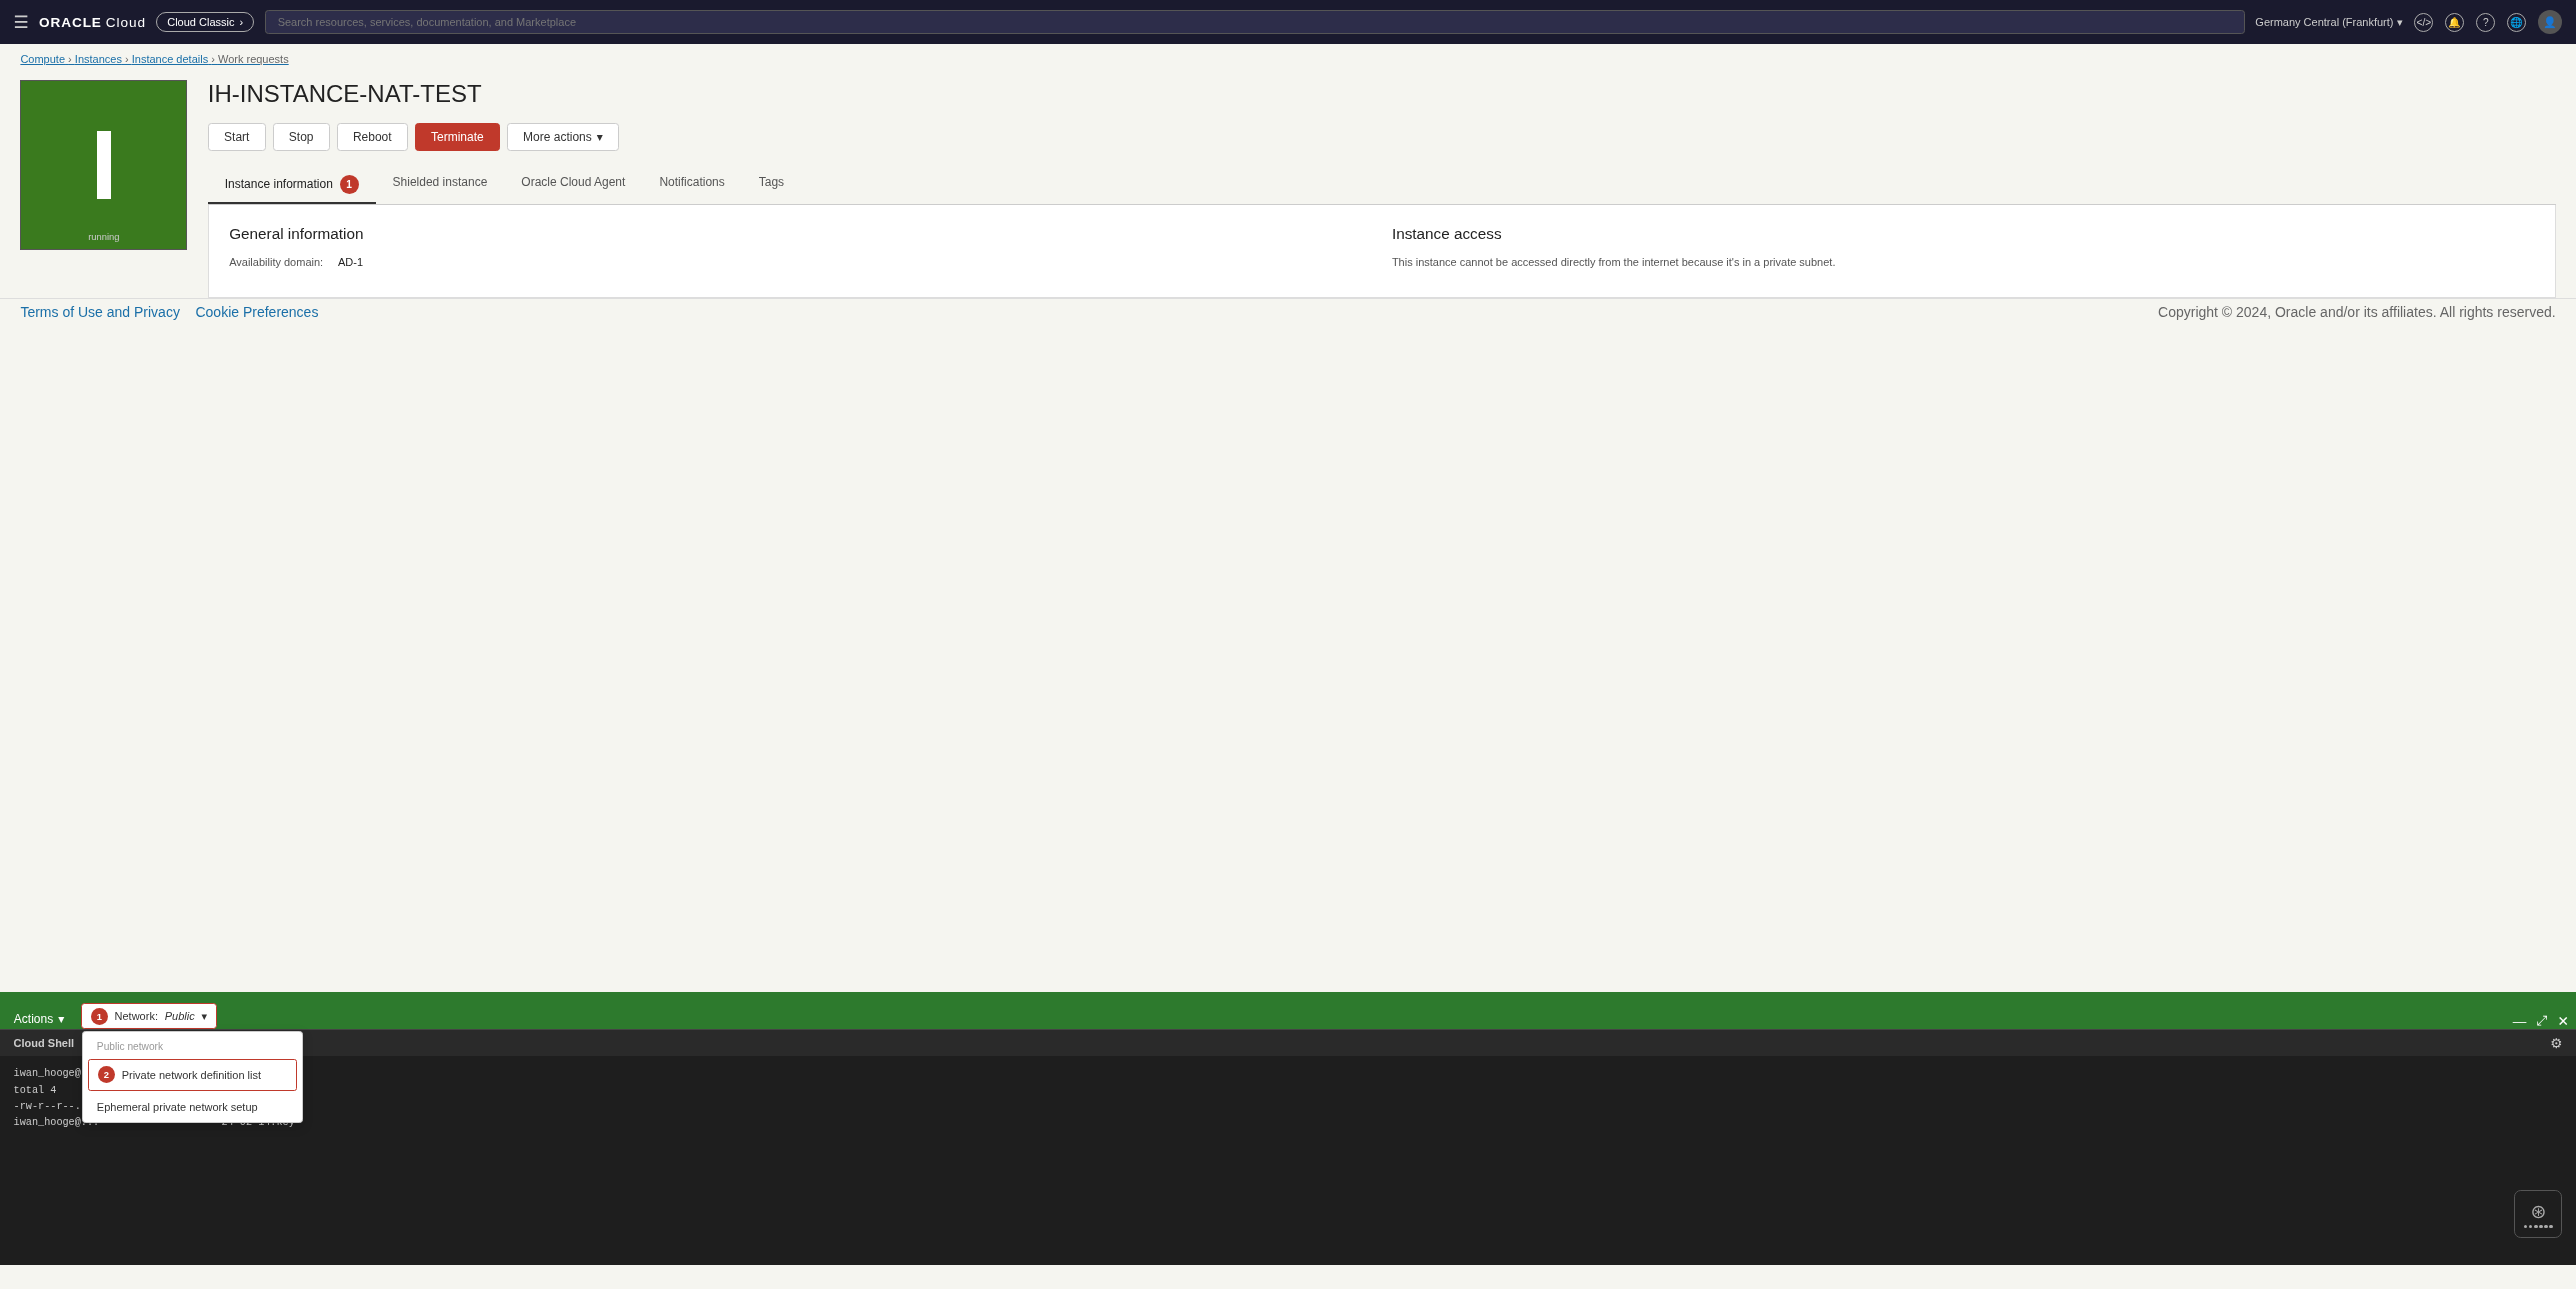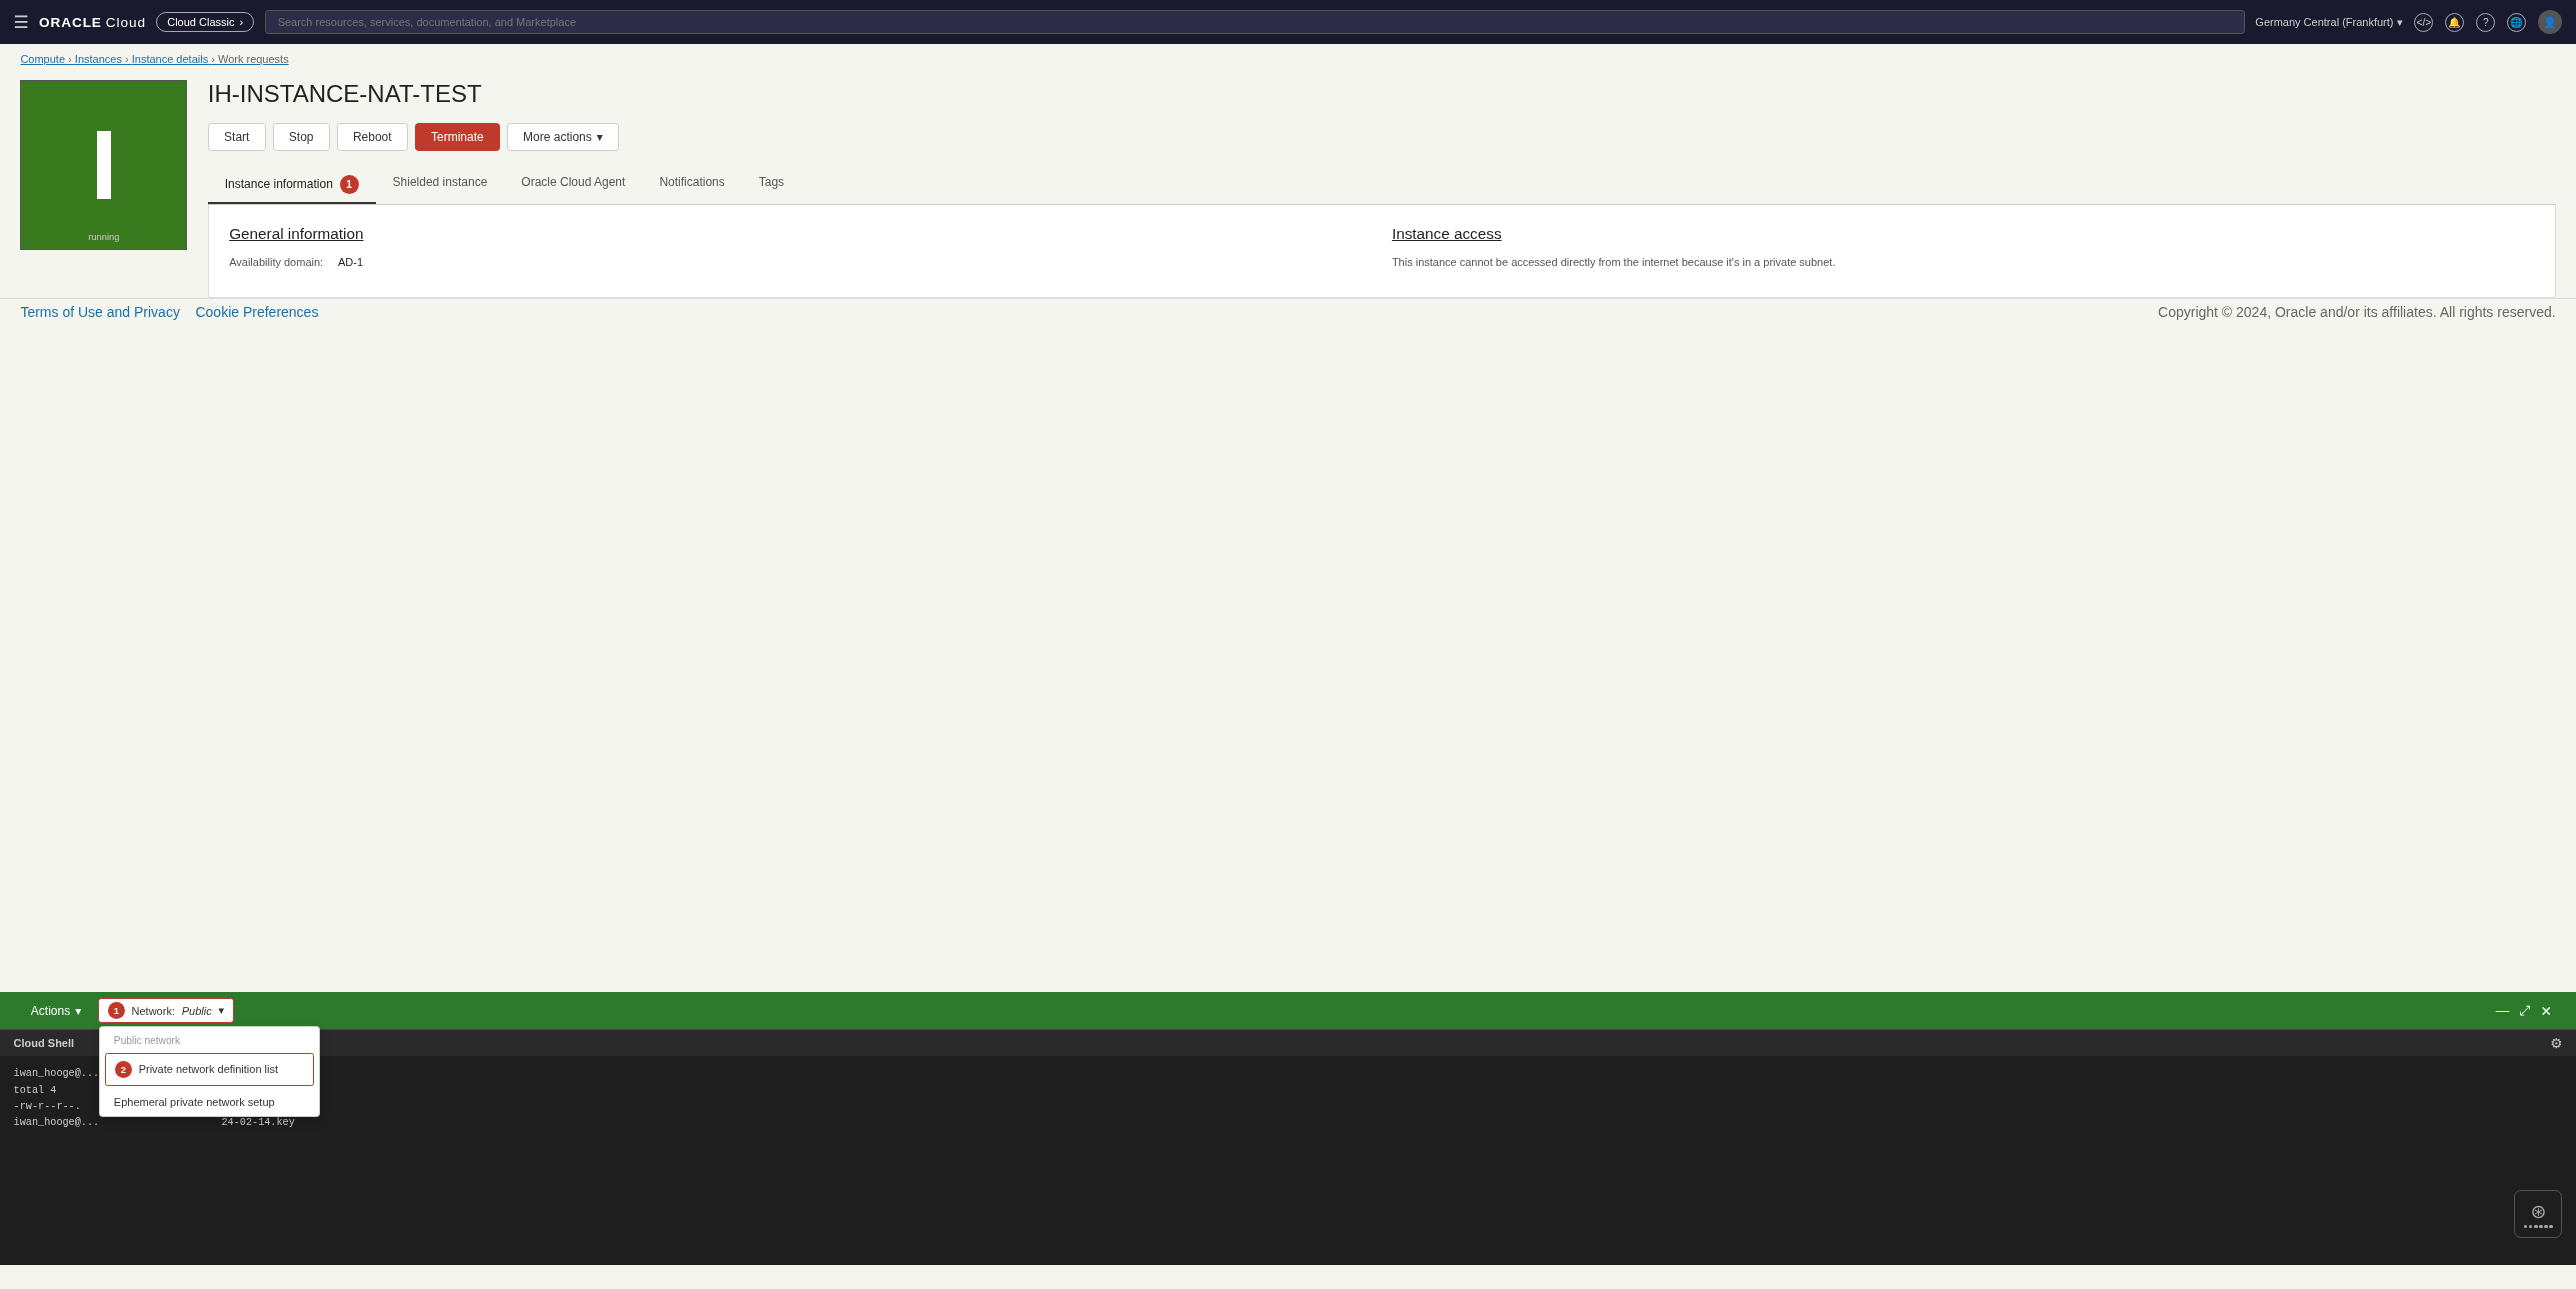--- a/index.html
+++ b/index.html
@@ -121,43 +121,43 @@
     
     .tab-content {
       background: #fff;
       border: 0.9px solid #ddd;
       border-top: none;
       padding: 20.4px;
       flex: 1;
       overflow-y: auto;
     }
     .info-grid { display: grid; grid-template-columns: 1fr 1fr; gap: 20.4px; }
-    .info-section-title { font-size: 15.3px; font-weight: 400; color: #222; margin-bottom: 13.6px; text-decoration: underline; }
+    .info-section-title { font-size: 15.3px; font-weight: 400; color: #222; margin-bottom: 13.6px; }
     .info-row { display: flex; gap: 6.8px; margin-bottom: 8.5px; font-size: 11px; }
     .info-label { color: #555; min-width: 102px; }
     .info-value { color: #222; }
     .instance-access-text { color: #555; font-size: 11px; }
 
     
     .cloud-shell-container {
       position: fixed;
       bottom: 24px;
       left: 0;
       right: 0;
       height: 273px;
       background: #1e1e1e;
       z-index: 100;
       display: flex;
       flex-direction: column;
     }
     .cloud-shell-header {
       background: #2d7a2d;
       display: flex;
-      align-items: center;
-      padding: 0 24px;
+      align-items: flex-end;
+      padding: 0 7px;
       height: 37px;
       color: #fff;
       flex-shrink: 0;
     }
     .shell-actions-btn {
       display: flex;
       align-items: center;
       gap: 5.1px;
       background: transparent;
       border: none;

